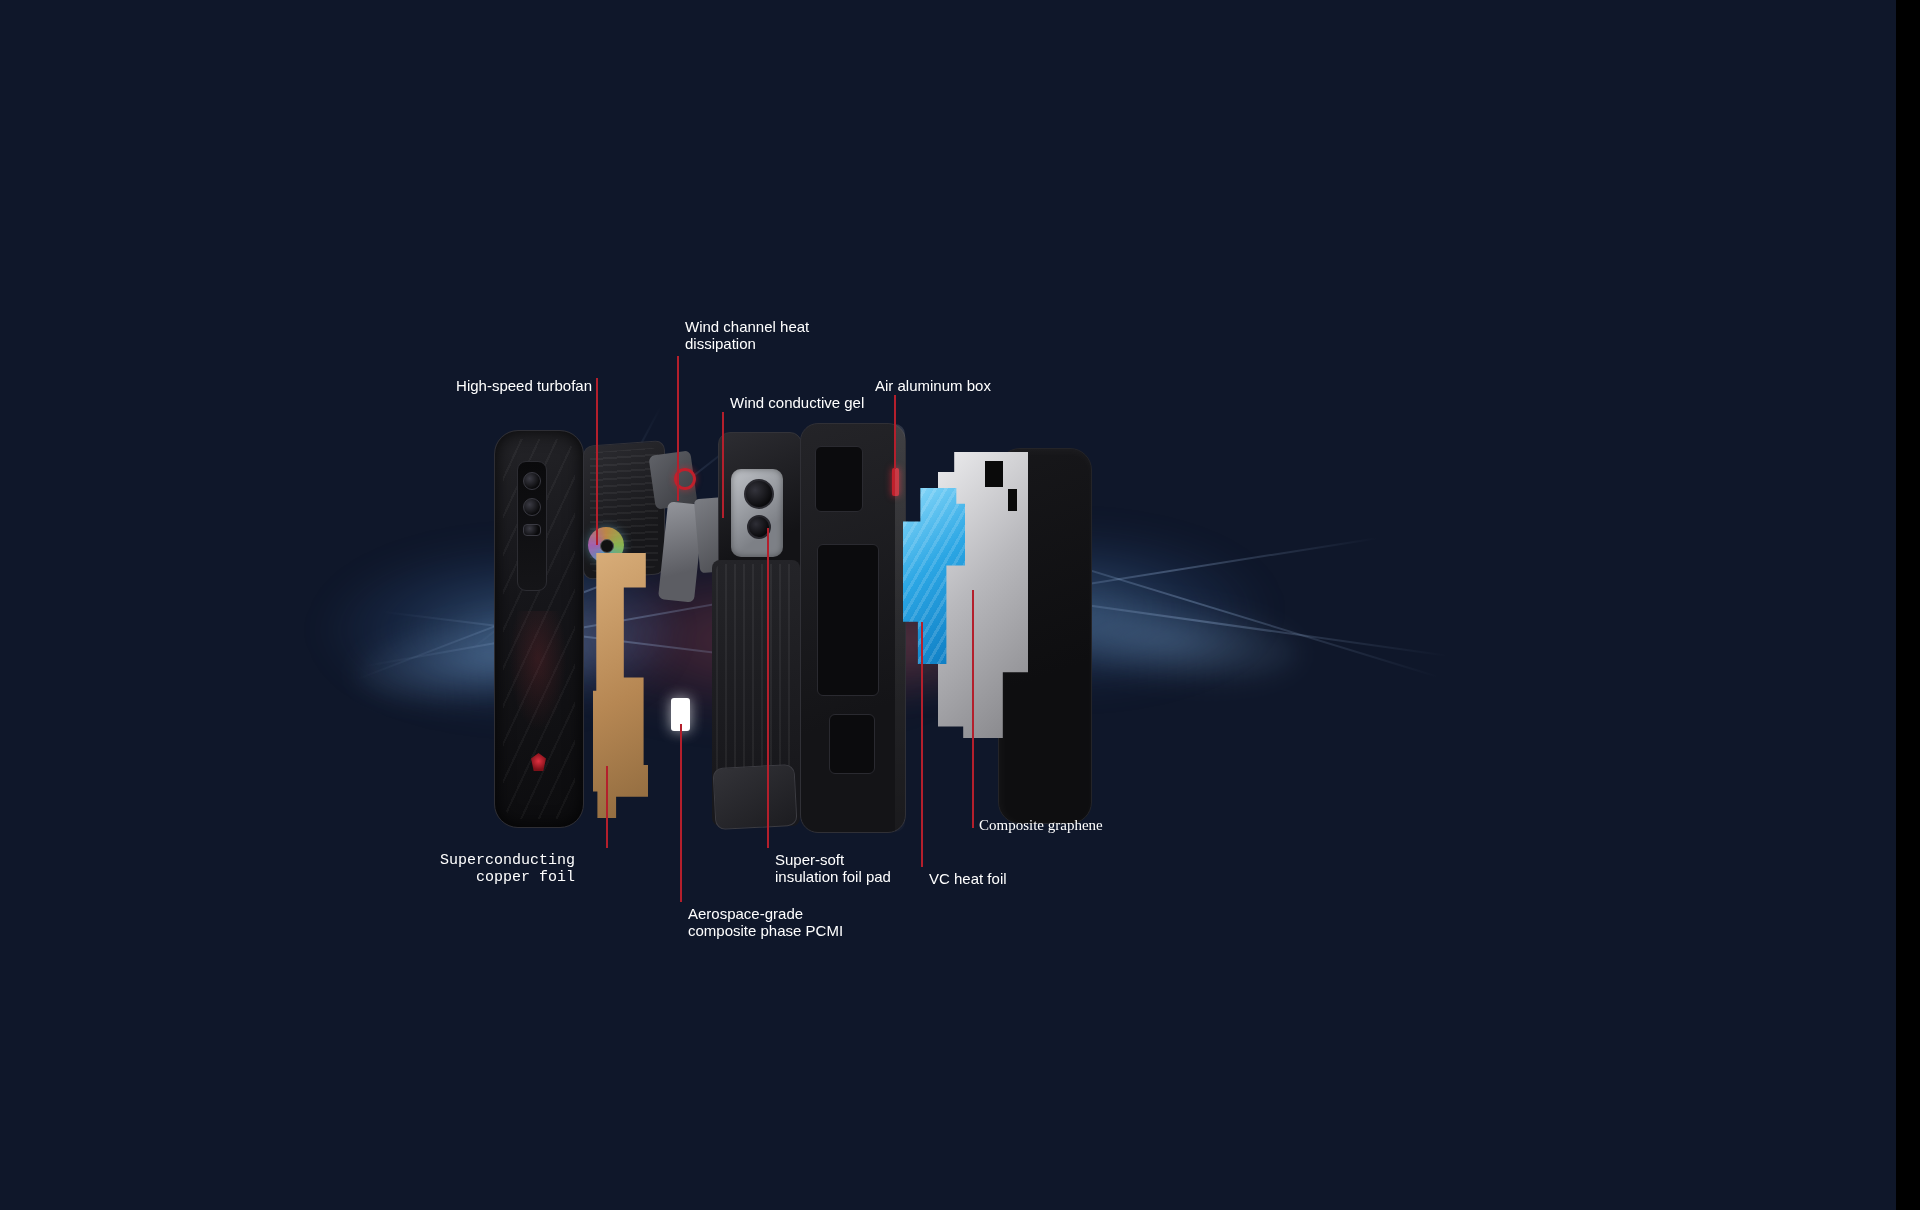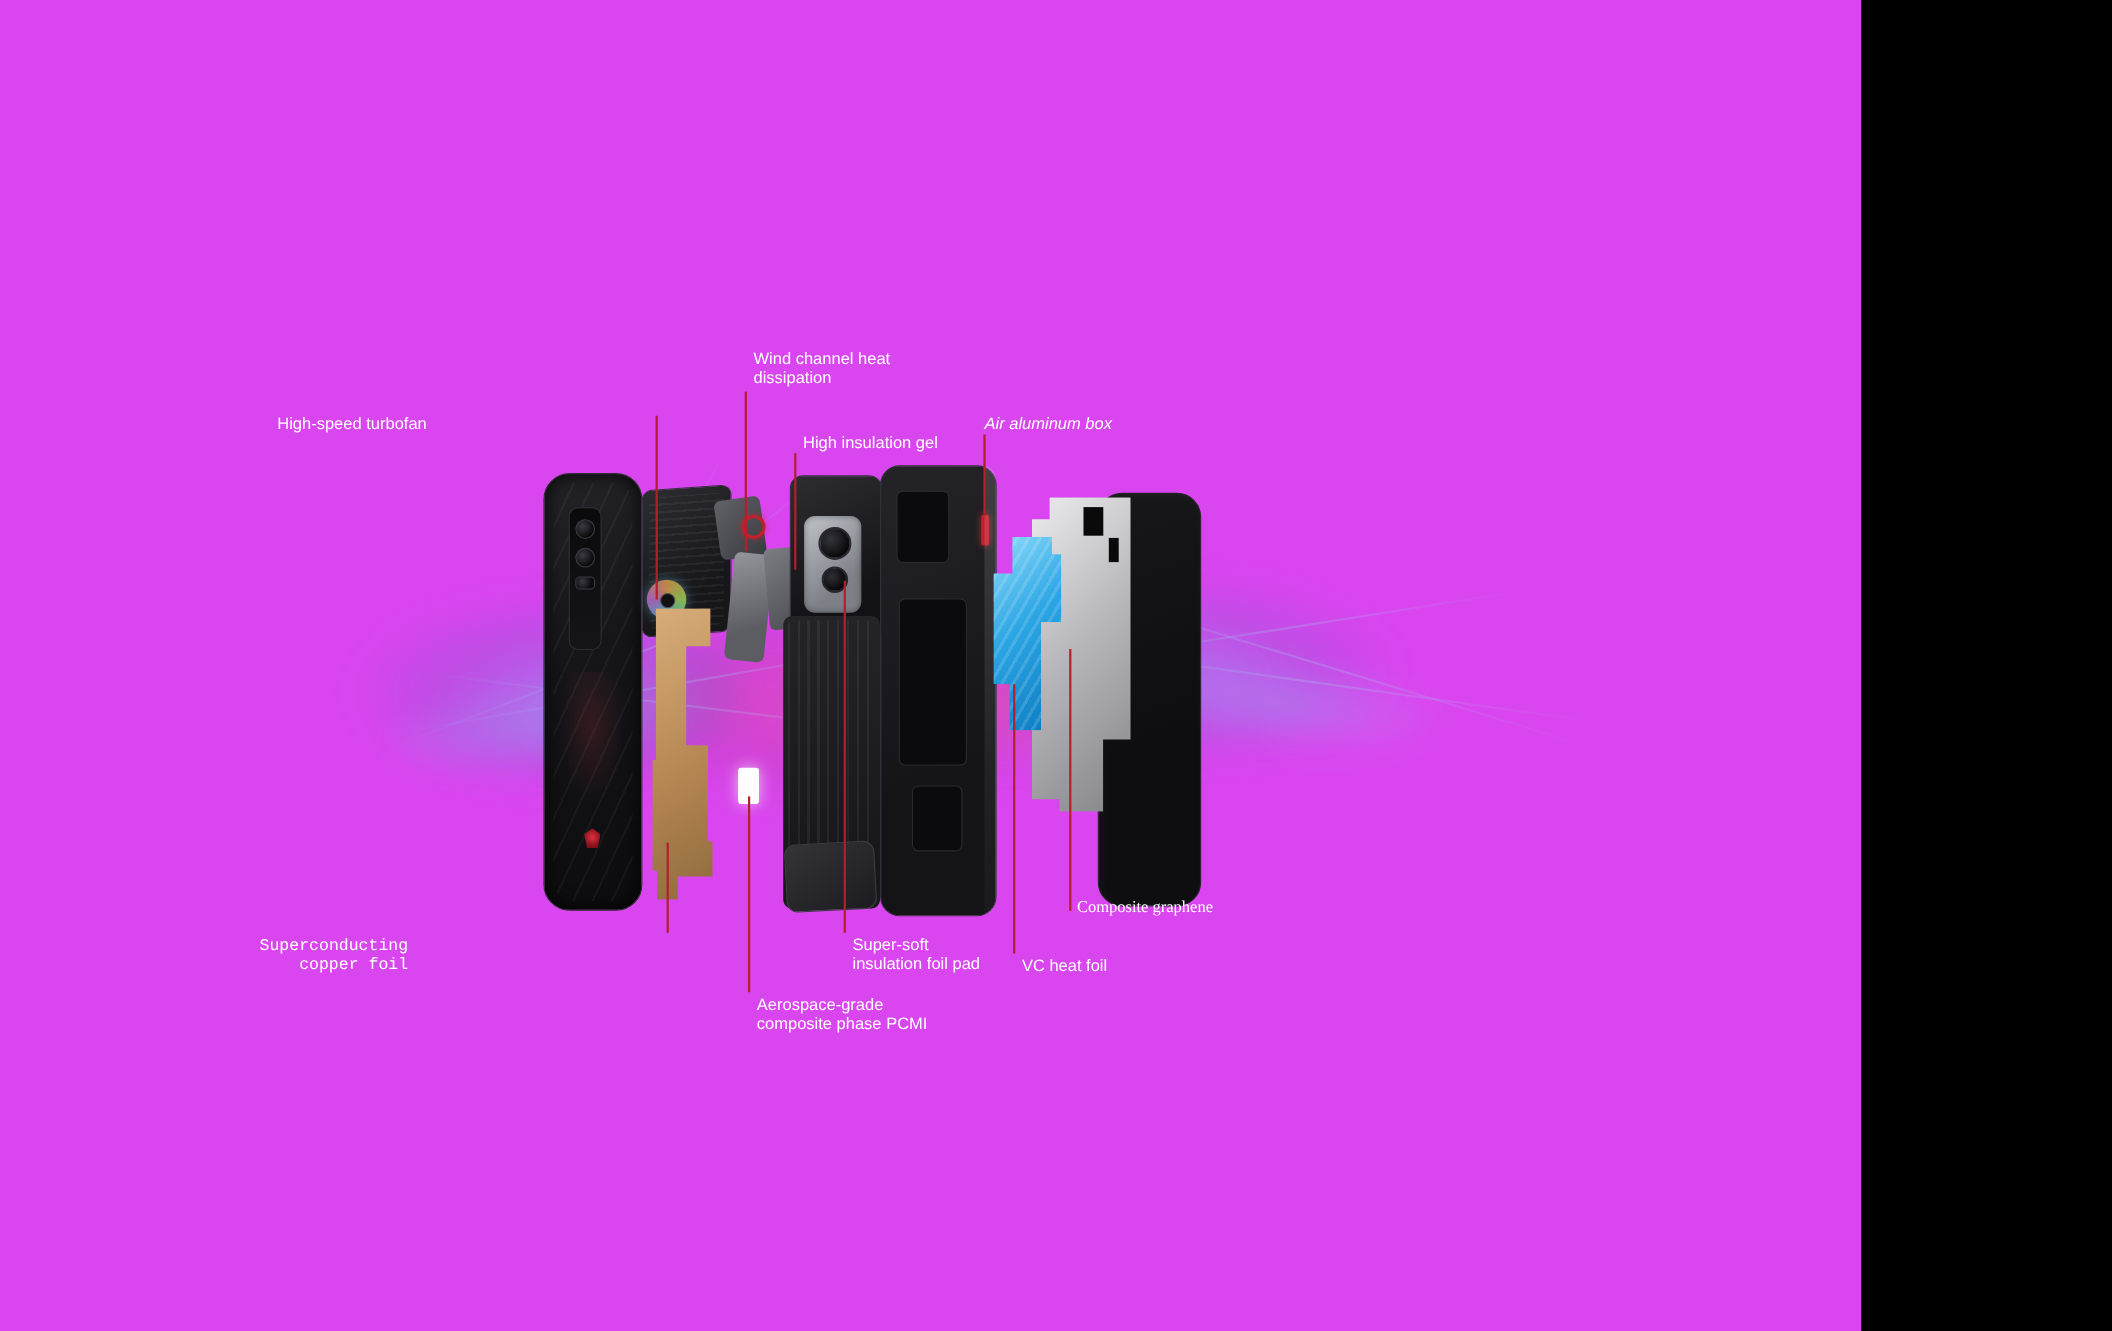--- a/index.html
+++ b/index.html
@@ -1,16 +1,16 @@
 <!DOCTYPE html>
 <html><head>
 <meta charset="utf-8">
 <style>
   html,body{margin:0;padding:0;background:#000;}
-  .stage{position:relative;width:1692px;height:1210px;background:#d946ef;overflow:hidden;
+  .stage{position:relative;width:1896px;height:1210px;background:#0f172a;overflow:hidden;
          font-family:"Liberation Sans", sans-serif;}
 
   
   .fx{position:absolute;pointer-events:none;}
   .smoke-left{left:320px;top:540px;width:350px;height:180px;border-radius:50%;
     background:radial-gradient(ellipse at 60% 50%, rgba(110,170,230,.38), rgba(60,110,180,.16) 45%, transparent 72%);
     filter:blur(14px);}
   .smoke-left2{left:355px;top:610px;width:300px;height:95px;border-radius:50%;
     background:radial-gradient(ellipse at 45% 50%, rgba(140,190,240,.30), transparent 70%);
     filter:blur(10px);transform:rotate(-7deg);}
@@ -124,21 +124,21 @@
     box-shadow:0 0 14px rgba(255,255,255,.65);}
 
   
   .label{position:absolute;color:#fff;font-size:15px;line-height:17px;white-space:pre-line;z-index:20;}
   .label.right{text-align:right;}
   .leader{position:absolute;width:2px;background:#b41f2c;z-index:19;}
 
   .label-1{left:685px;top:318px;}      .leader-1{left:677px;top:356px;height:145px;}
   .label-2{right:1304px;top:377px;}    .leader-2{left:596px;top:378px;height:167px;}
   .label-3{left:730px;top:394px;}      .leader-3{left:722px;top:412px;height:106px;}
-  .label-4{left:895px;top:377px;font-style:italic;}      .leader-4{left:894px;top:395px;height:74px;}
+  .label-4{left:875px;top:377px;}      .leader-4{left:894px;top:395px;height:74px;}
   .label-5{right:1321px;top:852px;font-family:Liberation Mono, monospace;}    .leader-5{left:606px;top:766px;height:82px;}
   .label-6{left:688px;top:905px;}      .leader-6{left:680px;top:724px;height:178px;}
   .label-7{left:775px;top:851px;}      .leader-7{left:767px;top:528px;height:320px;}
   .label-8{left:929px;top:870px;}      .leader-8{left:921px;top:622px;height:245px;}
   .label-9{left:979px;top:817px;font-family:Liberation Serif, serif;}      .leader-9{left:972px;top:590px;height:238px;}
 </style>
 </head>
 <body>
 
 <div class="stage">
@@ -220,21 +220,21 @@
   <div class="leader leader-4"></div>
   <div class="leader leader-5"></div>
   <div class="leader leader-6"></div>
   <div class="leader leader-7"></div>
   <div class="leader leader-8"></div>
   <div class="leader leader-9"></div>
 
   <div class="label label-1">Wind channel heat
 dissipation</div>
   <div class="label label-2 right">High-speed turbofan</div>
-  <div class="label label-3">High insulation gel</div>
+  <div class="label label-3">Wind conductive gel</div>
   <div class="label label-4">Air aluminum box</div>
   <div class="label label-5 right">Superconducting
 copper foil</div>
   <div class="label label-6">Aerospace-grade
 composite phase PCMI</div>
   <div class="label label-7">Super-soft
 insulation foil pad</div>
   <div class="label label-8">VC heat foil</div>
   <div class="label label-9">Composite graphene</div>
 

